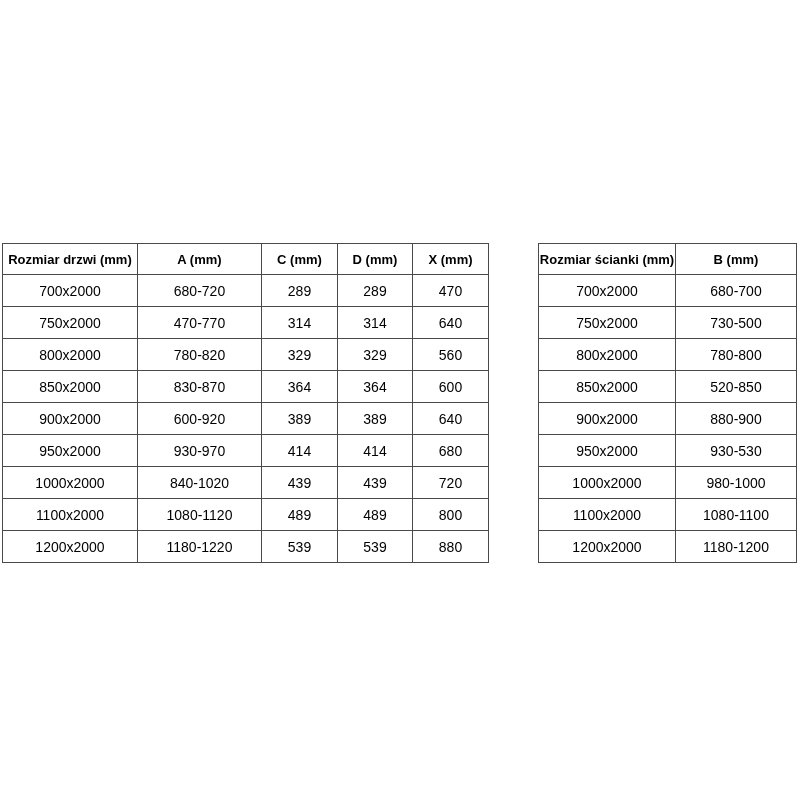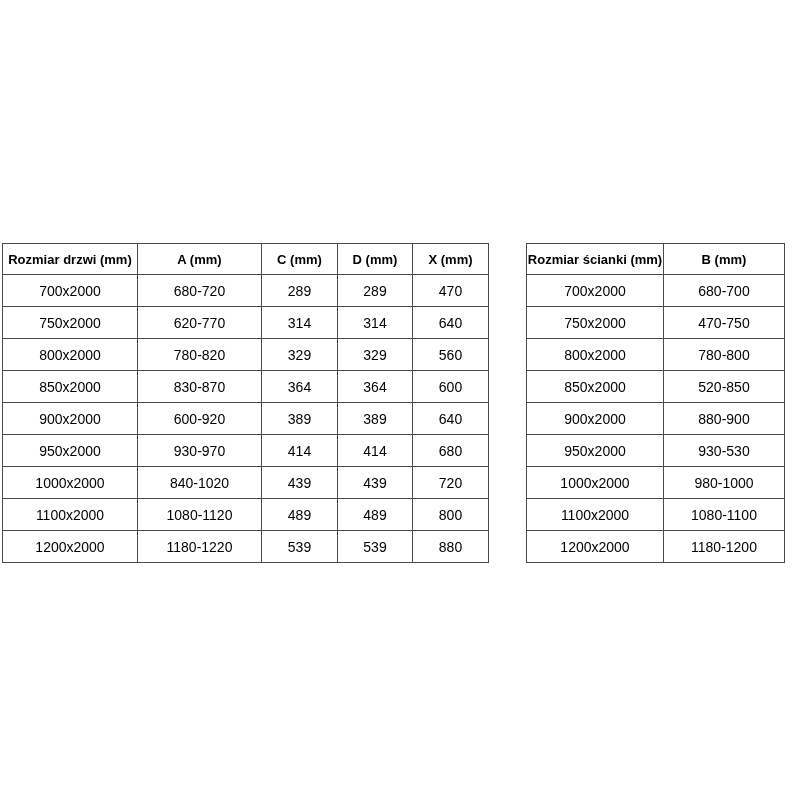--- a/index.html
+++ b/index.html
@@ -17,21 +17,21 @@
     overflow: hidden;
   }
   table.spec-table {
     position: absolute;
     top: 243px;
     border-collapse: collapse;
     table-layout: fixed;
     background: #ffffff;
   }
   #door-table { left: 2px;  width: 486px; }
-  #wall-table { left: 526px; width: 258px; padding-left: 48px; }
+  #wall-table { left: 538px; width: 258px; padding-left: 48px; }
   .spec-table th,
   .spec-table td {
     border: 1px solid #4a4a4a;
     text-align: center;
     vertical-align: middle;
     padding: 0;
     overflow: hidden;
     white-space: nowrap;
   }
   .spec-table th {
@@ -70,21 +70,21 @@
       <tbody>
         <tr>
           <td>700x2000</td>
           <td>680-720</td>
           <td>289</td>
           <td>289</td>
           <td>470</td>
         </tr>
         <tr>
           <td>750x2000</td>
-          <td>620-770</td>
+          <td>470-770</td>
           <td>314</td>
           <td>314</td>
           <td>640</td>
         </tr>
         <tr>
           <td>800x2000</td>
           <td>780-820</td>
           <td>329</td>
           <td>329</td>
           <td>560</td>
@@ -145,21 +145,21 @@
           <th>B (mm)</th>
         </tr>
       </thead>
       <tbody>
         <tr>
           <td>700x2000</td>
           <td>680-700</td>
         </tr>
         <tr>
           <td>750x2000</td>
-          <td>470-750</td>
+          <td>730-500</td>
         </tr>
         <tr>
           <td>800x2000</td>
           <td>780-800</td>
         </tr>
         <tr>
           <td>850x2000</td>
           <td>520-850</td>
         </tr>
         <tr>

